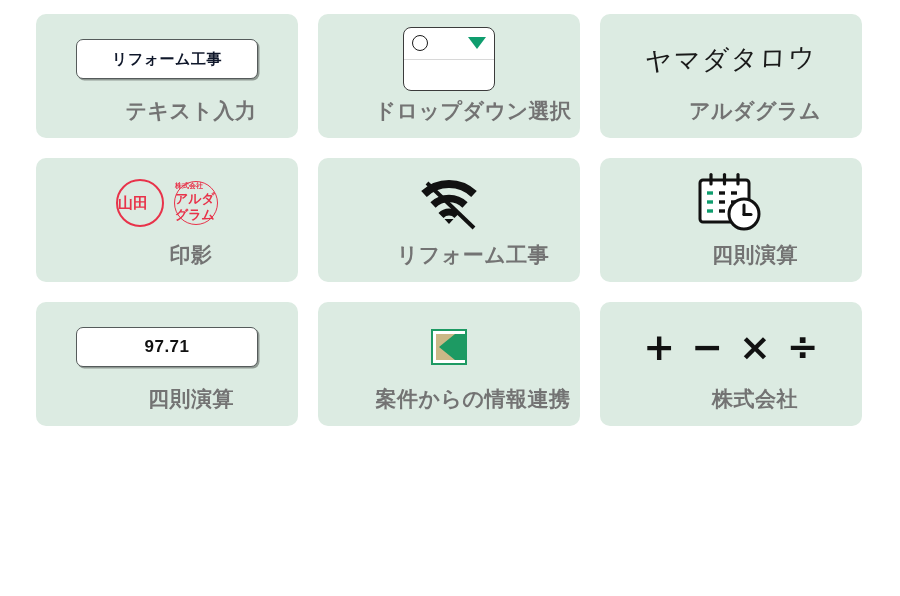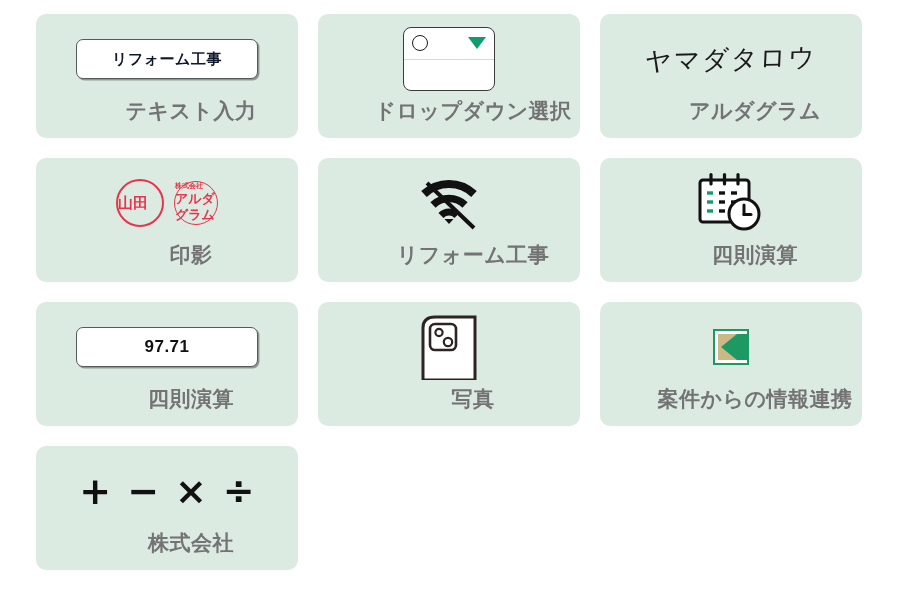--- a/index.html
+++ b/index.html
@@ -296,31 +296,20 @@
 
     <div class="card">
       <div class="card-visual">
         <div class="text-input-box">
           <span class="number-value">97.71</span>
         </div>
       </div>
       <div class="card-label">四則演算</div>
     </div>
 
-    <div class="card">
-      <div class="card-visual">
-        <svg class="phone-wrap" viewBox="0 0 60 66">
-          <path d="M4 66 L4 14 Q4 3 16 3 L56 3 L56 66 Z" fill="#ffffff" stroke="#2c2420" stroke-width="3"></path>
-          <rect x="11" y="10" width="26" height="26" rx="5" fill="#ffffff" stroke="#2c2420" stroke-width="2.6"></rect>
-          <circle cx="20" cy="18.5" r="3.6" fill="#ffffff" stroke="#2c2420" stroke-width="2.2"></circle>
-          <circle cx="29" cy="28" r="4.2" fill="#ffffff" stroke="#2c2420" stroke-width="2.2"></circle>
-        </svg>
-      </div>
-      <div class="card-label">写真</div>
-    </div>
 
     <div class="card">
       <div class="card-visual">
         <div class="kanna">
           <svg class="kanna-mark" viewBox="0 0 36 36">
             <rect x="0" y="0" width="36" height="36" fill="#1d9a63"></rect>
             <polygon points="0,0 36,0 36,3.5 3.5,3.5 3.5,32.5 36,32.5 36,36 0,36" fill="#ffffff" opacity="0"></polygon>
             <polygon points="2,2 34,2 34,5 5,5 5,31 34,31 34,34 2,34" fill="#ffffff"></polygon>
             <polygon points="5,5 22,5 5,19" fill="#cbb887"></polygon>
             <polygon points="5,31 22,31 5,17" fill="#cbb887"></polygon>

